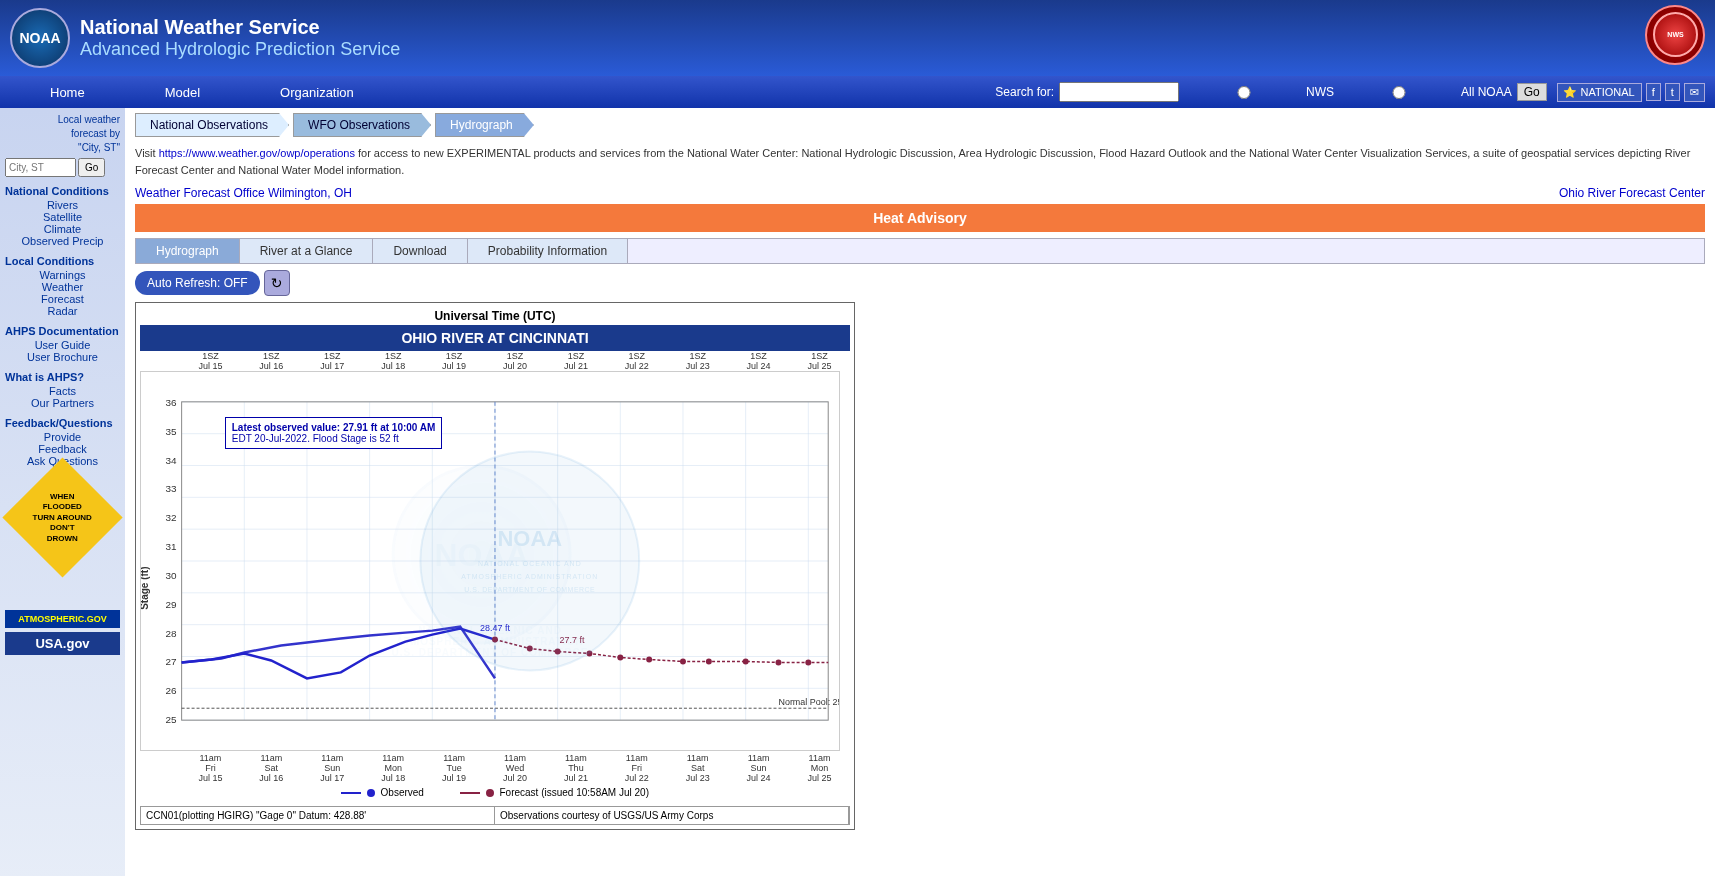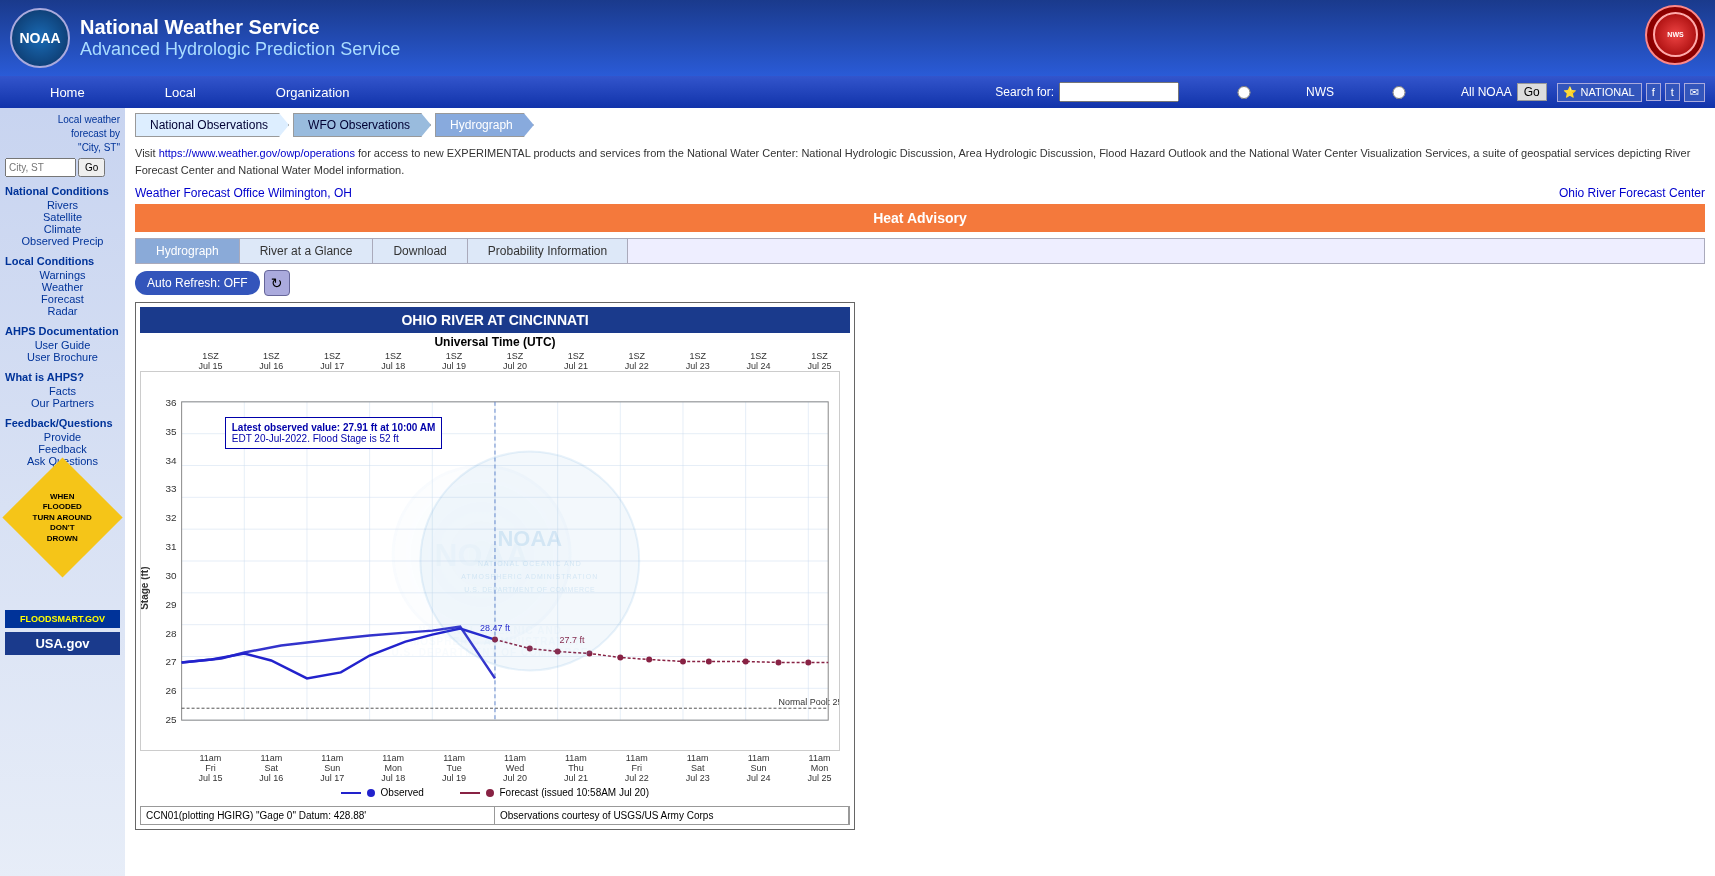--- a/index.html
+++ b/index.html
@@ -293,21 +293,21 @@
   <div class="weather-logo">
     <span style="font-size:8px;color:white;word-break:break-all;">weather.gov</span>
     <div style="width:45px;height:45px;border-radius:50%;background:radial-gradient(circle,#e44,#900);border:2px solid #faa;position:absolute;right:5px;top:5px;display:flex;align-items:center;justify-content:center;">
       <span style="font-size:7px;color:white;text-align:center;font-weight:bold;">NWS</span>
     </div>
   </div>
 </div>
 
 <div id="navbar">
   <a class="nav-item">Home</a>
-  <a class="nav-item">Local</a>
+  <a class="nav-item">Model</a>
   <a class="nav-item">Organization</a>
   <div class="search-section">
     <span>Search for:</span>
     <input type="text" style="width: 120px; padding: 2px 4px; font-size: 11px;">
     <label>
       <input type="radio" name="search-scope" style="">
       <span>NWS</span>
     </label>
     <label>
       <input type="radio" name="search-scope" style="">
@@ -371,21 +371,21 @@
       <a class="section-link">Provide<br>Feedback</a>
       <a class="section-link">Ask Questions</a>
     </div>
 
     <div style="margin:8px auto;width:85px;height:85px;background:#f5c518;transform:rotate(45deg);display:flex;align-items:center;justify-content:center;">
       <div style="transform:rotate(-45deg);text-align:center;font-size:8px;font-weight:bold;line-height:1.3;">
         WHEN<br>FLOODED<br>TURN AROUND<br>DON'T<br>DROWN
       </div>
     </div>
 
-    <div class="floodsmart-banner" style="margin-top:50px;">FLOODSMART.GOV</div>
+    <div class="floodsmart-banner" style="margin-top:50px;">ATMOSPHERIC.GOV</div>
     <div class="usagov-banner">USA.gov</div>
   </div>
 
   <div id="content">
 
     <div id="breadcrumb-tabs">
       <div class="bc-tab">National Observations</div>
       <div class="bc-tab" style="margin-left:5px;background:#99bbdd;">WFO Observations</div>
       <div class="bc-tab active" style="margin-left:5px;">Hydrograph</div>
     </div>
@@ -407,22 +407,22 @@
       <div class="content-tab">Download</div>
       <div class="content-tab">Probability Information</div>
     </div>
 
     <div id="auto-refresh-row">
       <button id="auto-refresh-btn">Auto Refresh: OFF</button>
       <div id="refresh-icon-btn">↻</div>
     </div>
 
     <div id="chart-container">
+      <div id="chart-subtitle">Universal Time (UTC)</div>
       <div id="chart-title-bar">OHIO RIVER AT CINCINNATI</div>
-      <div id="chart-subtitle">Universal Time (UTC)</div>
 
       <div id="time-labels-top">
         <span>1SZ<br>Jul 15</span>
         <span>1SZ<br>Jul 16</span>
         <span>1SZ<br>Jul 17</span>
         <span>1SZ<br>Jul 18</span>
         <span>1SZ<br>Jul 19</span>
         <span>1SZ<br>Jul 20</span>
         <span>1SZ<br>Jul 21</span>
         <span>1SZ<br>Jul 22</span>

